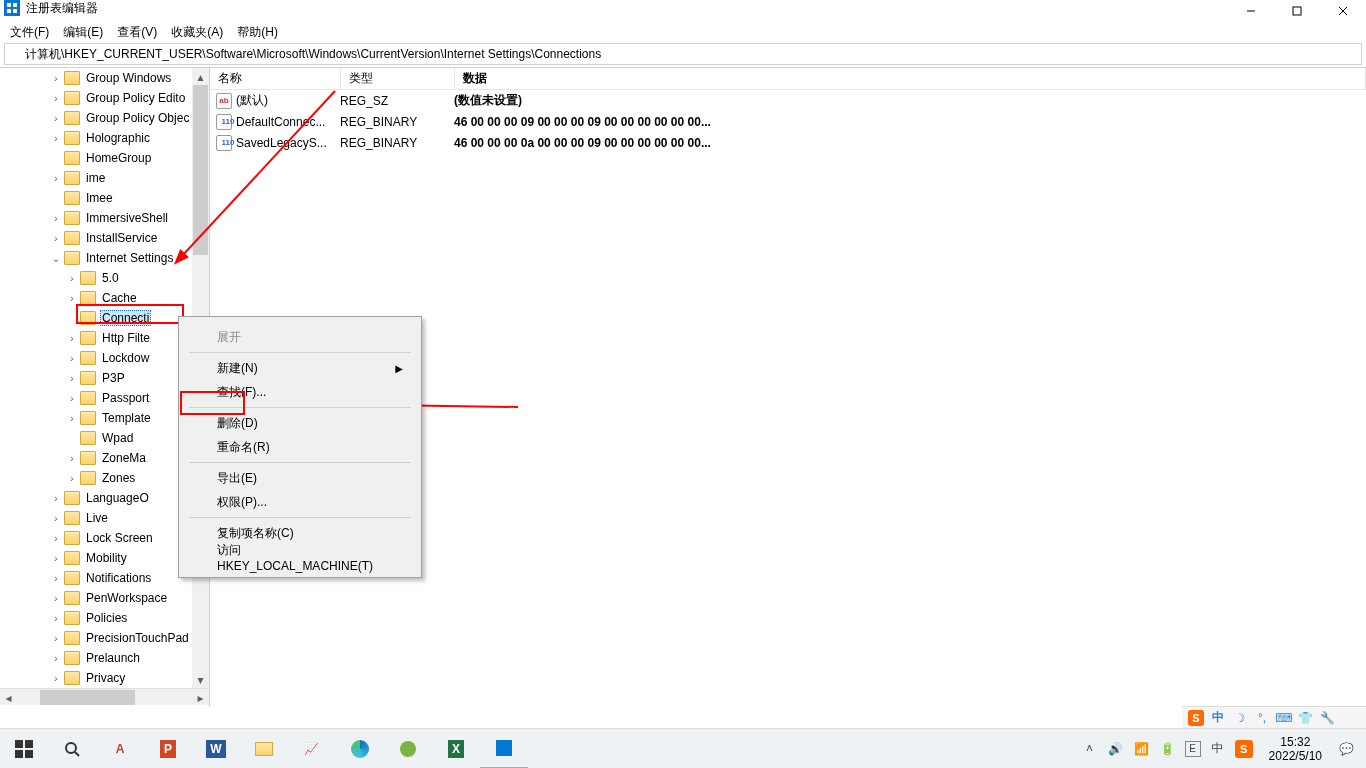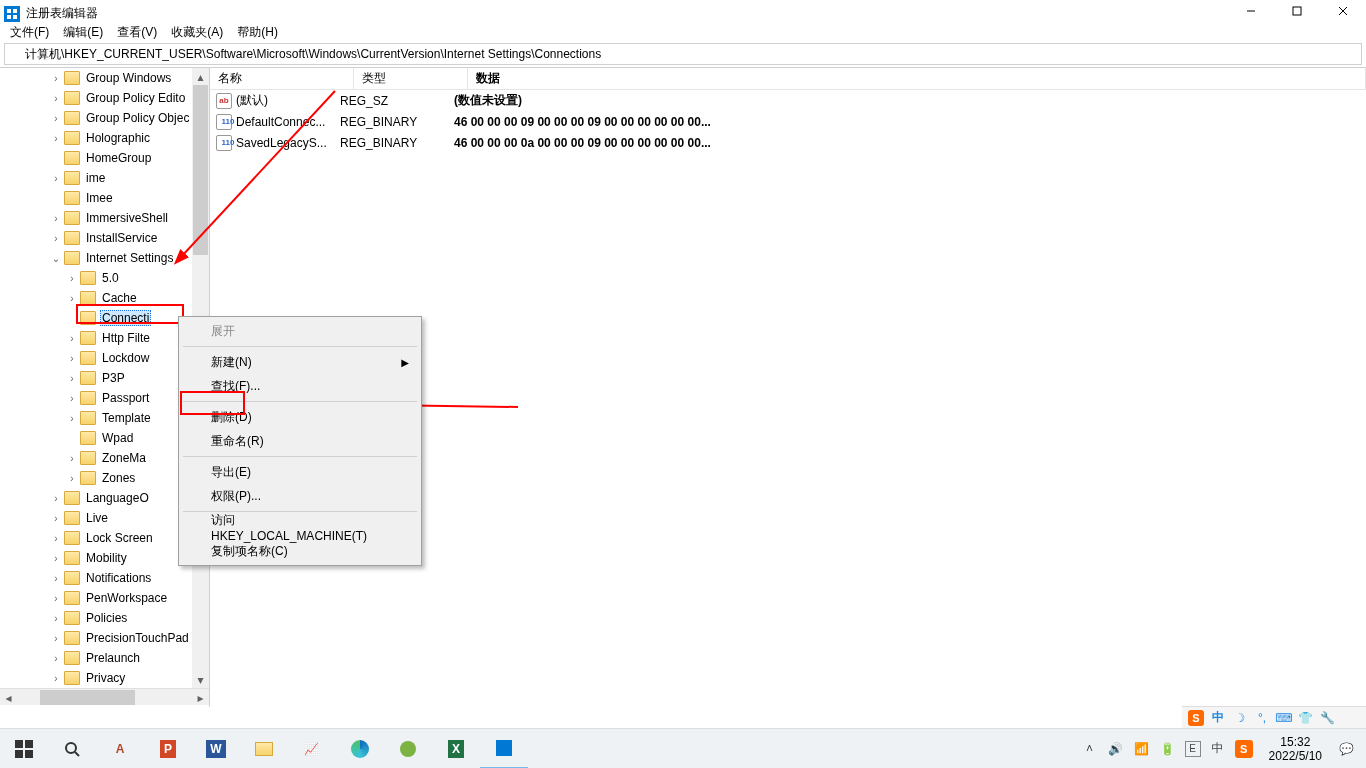--- a/index.html
+++ b/index.html
@@ -1,19 +1,19 @@
 <!DOCTYPE html>
 <html><head>
 <meta charset="utf-8">
 <style>
 * { margin: 0; padding: 0; box-sizing: border-box; font-family: "Microsoft YaHei", "Segoe UI", sans-serif; font-size: 12px; }
 body { background: #fff; width: 1366px; height: 768px; overflow: hidden; position: relative; }
 
 
-.titlebar { height: 22px; display: flex; align-items: flex-end; padding-left: 4px; background: #fff; }
+.titlebar { height: 22px; display: flex; align-items: flex-start; padding-left: 4px; background: #fff; }
 .titlebar .app-icon { width: 16px; height: 16px; background: #0078d4; display: inline-flex; align-items: center; justify-content: center; margin-right: 6px; }
 .titlebar .app-icon svg { width: 12px; height: 12px; }
 .titlebar .title { flex: 1; color: #000; }
 .titlebar .winbtn { width: 46px; height: 22px; display: flex; align-items: center; justify-content: center; color: #000; }
 
 
 .menubar { height: 20px; display: flex; align-items: center; padding-left: 4px; gap: 2px; }
 .menubar .menuitem { padding: 1px 6px; color: #000; }
 
 
@@ -40,33 +40,33 @@
 .tree-item.selected .lbl { background: #cde8ff; border: 1px dotted #1a73e8; padding: 0 1px; }
 .tree-item .lbl { padding: 0 2px; }
 .indent-1 { padding-left: 50px; }
 .indent-2 { padding-left: 66px; }
 .red-box-tree { position: absolute; left: 76px; top: 236px; width: 108px; height: 20px; border: 2px solid #ff0000; z-index: 5; pointer-events: none; }
 
 
 .values-pane { flex: 1; background: #fff; }
 .values-header { display: flex; height: 22px; border-bottom: 1px solid #e5e5e5; }
 .values-header .col { border-right: 1px solid #e5e5e5; padding: 2px 8px; color: #000; }
-.col-name { width: 144px; }
+.col-name { width: 131px; }
 .col-type { width: 114px; }
 .col-data { flex: 1; font-weight: bold; }
 .value-row { display: flex; height: 21px; align-items: center; }
 .value-row .col-name { width: 122px; padding-left: 6px; display: flex; align-items: center; gap: 4px; }
 .value-row .col-type { width: 114px; padding-left: 8px; }
 .value-row .col-data { padding-left: 8px; }
 .reg-icon { width: 16px; height: 16px; border: 1px solid #999; flex-shrink: 0; display:flex; align-items:center; justify-content:center; font-size:8px; font-weight:bold; border-radius:2px;}
 .reg-icon.sz { background: #fff; color: #cc3333; }
 .reg-icon.bin { background: #fff; color: #3366cc; padding-left: 8px; }
 
 
-.context-menu { position: absolute; left: 178px; top: 316px; width: 244px; background: #f0f0f0; border: 1px solid #a0a0a0; box-shadow: 3px 3px 4px rgba(0,0,0,0.25); z-index: 10; padding: 2px; }
+.context-menu { position: absolute; left: 178px; top: 316px; width: 244px; background: #f0f0f0; border: 1px solid #a0a0a0; box-shadow: 3px 3px 4px rgba(0,0,0,0.25); z-index: 10; padding: 8px; }
 .context-menu .cm-item { height: 24px; display: flex; align-items: center; padding: 0 28px 0 30px; color: #000; position: relative; }
 .context-menu .cm-item.disabled { color: #888; }
 .context-menu .cm-sep { height: 1px; background: #d0d0d0; margin: 3px 2px; }
 .context-menu .cm-arrow { position: absolute; right: 10px; font-size: 10px; }
 .cm-redbox { position: absolute; left: 180px; top: 391px; width: 65px; height: 24px; border: 2px solid #ff0000; z-index: 11; pointer-events: none; }
 
 
 .annot { position: absolute; z-index: 8; pointer-events: none; }
 
 
@@ -351,24 +351,24 @@
     </div>
   <div class="cm-sep"></div>
   <div class="cm-item">
       <span>导出(E)</span>
     </div>
   <div class="cm-item">
       <span>权限(P)...</span>
     </div>
   <div class="cm-sep"></div>
   <div class="cm-item">
+      <span>复制项名称(C)</span>
+    </div>
+  <div class="cm-item">
       <span>访问 HKEY_LOCAL_MACHINE(T)</span>
-    </div>
-  <div class="cm-item">
-      <span>复制项名称(C)</span>
     </div>
 </div>
 <div class="cm-redbox"></div>
 
 <svg class="annot" style="left:170px; top:86px;" width="170" height="180">
   <defs>
       <marker id="ah1" markerWidth="10" markerHeight="10" refX="2" refY="3" orient="auto">
         <path d="M0,0 L0,6 L8,3 z" fill="#ff0000"></path>
       </marker>
     </defs>

